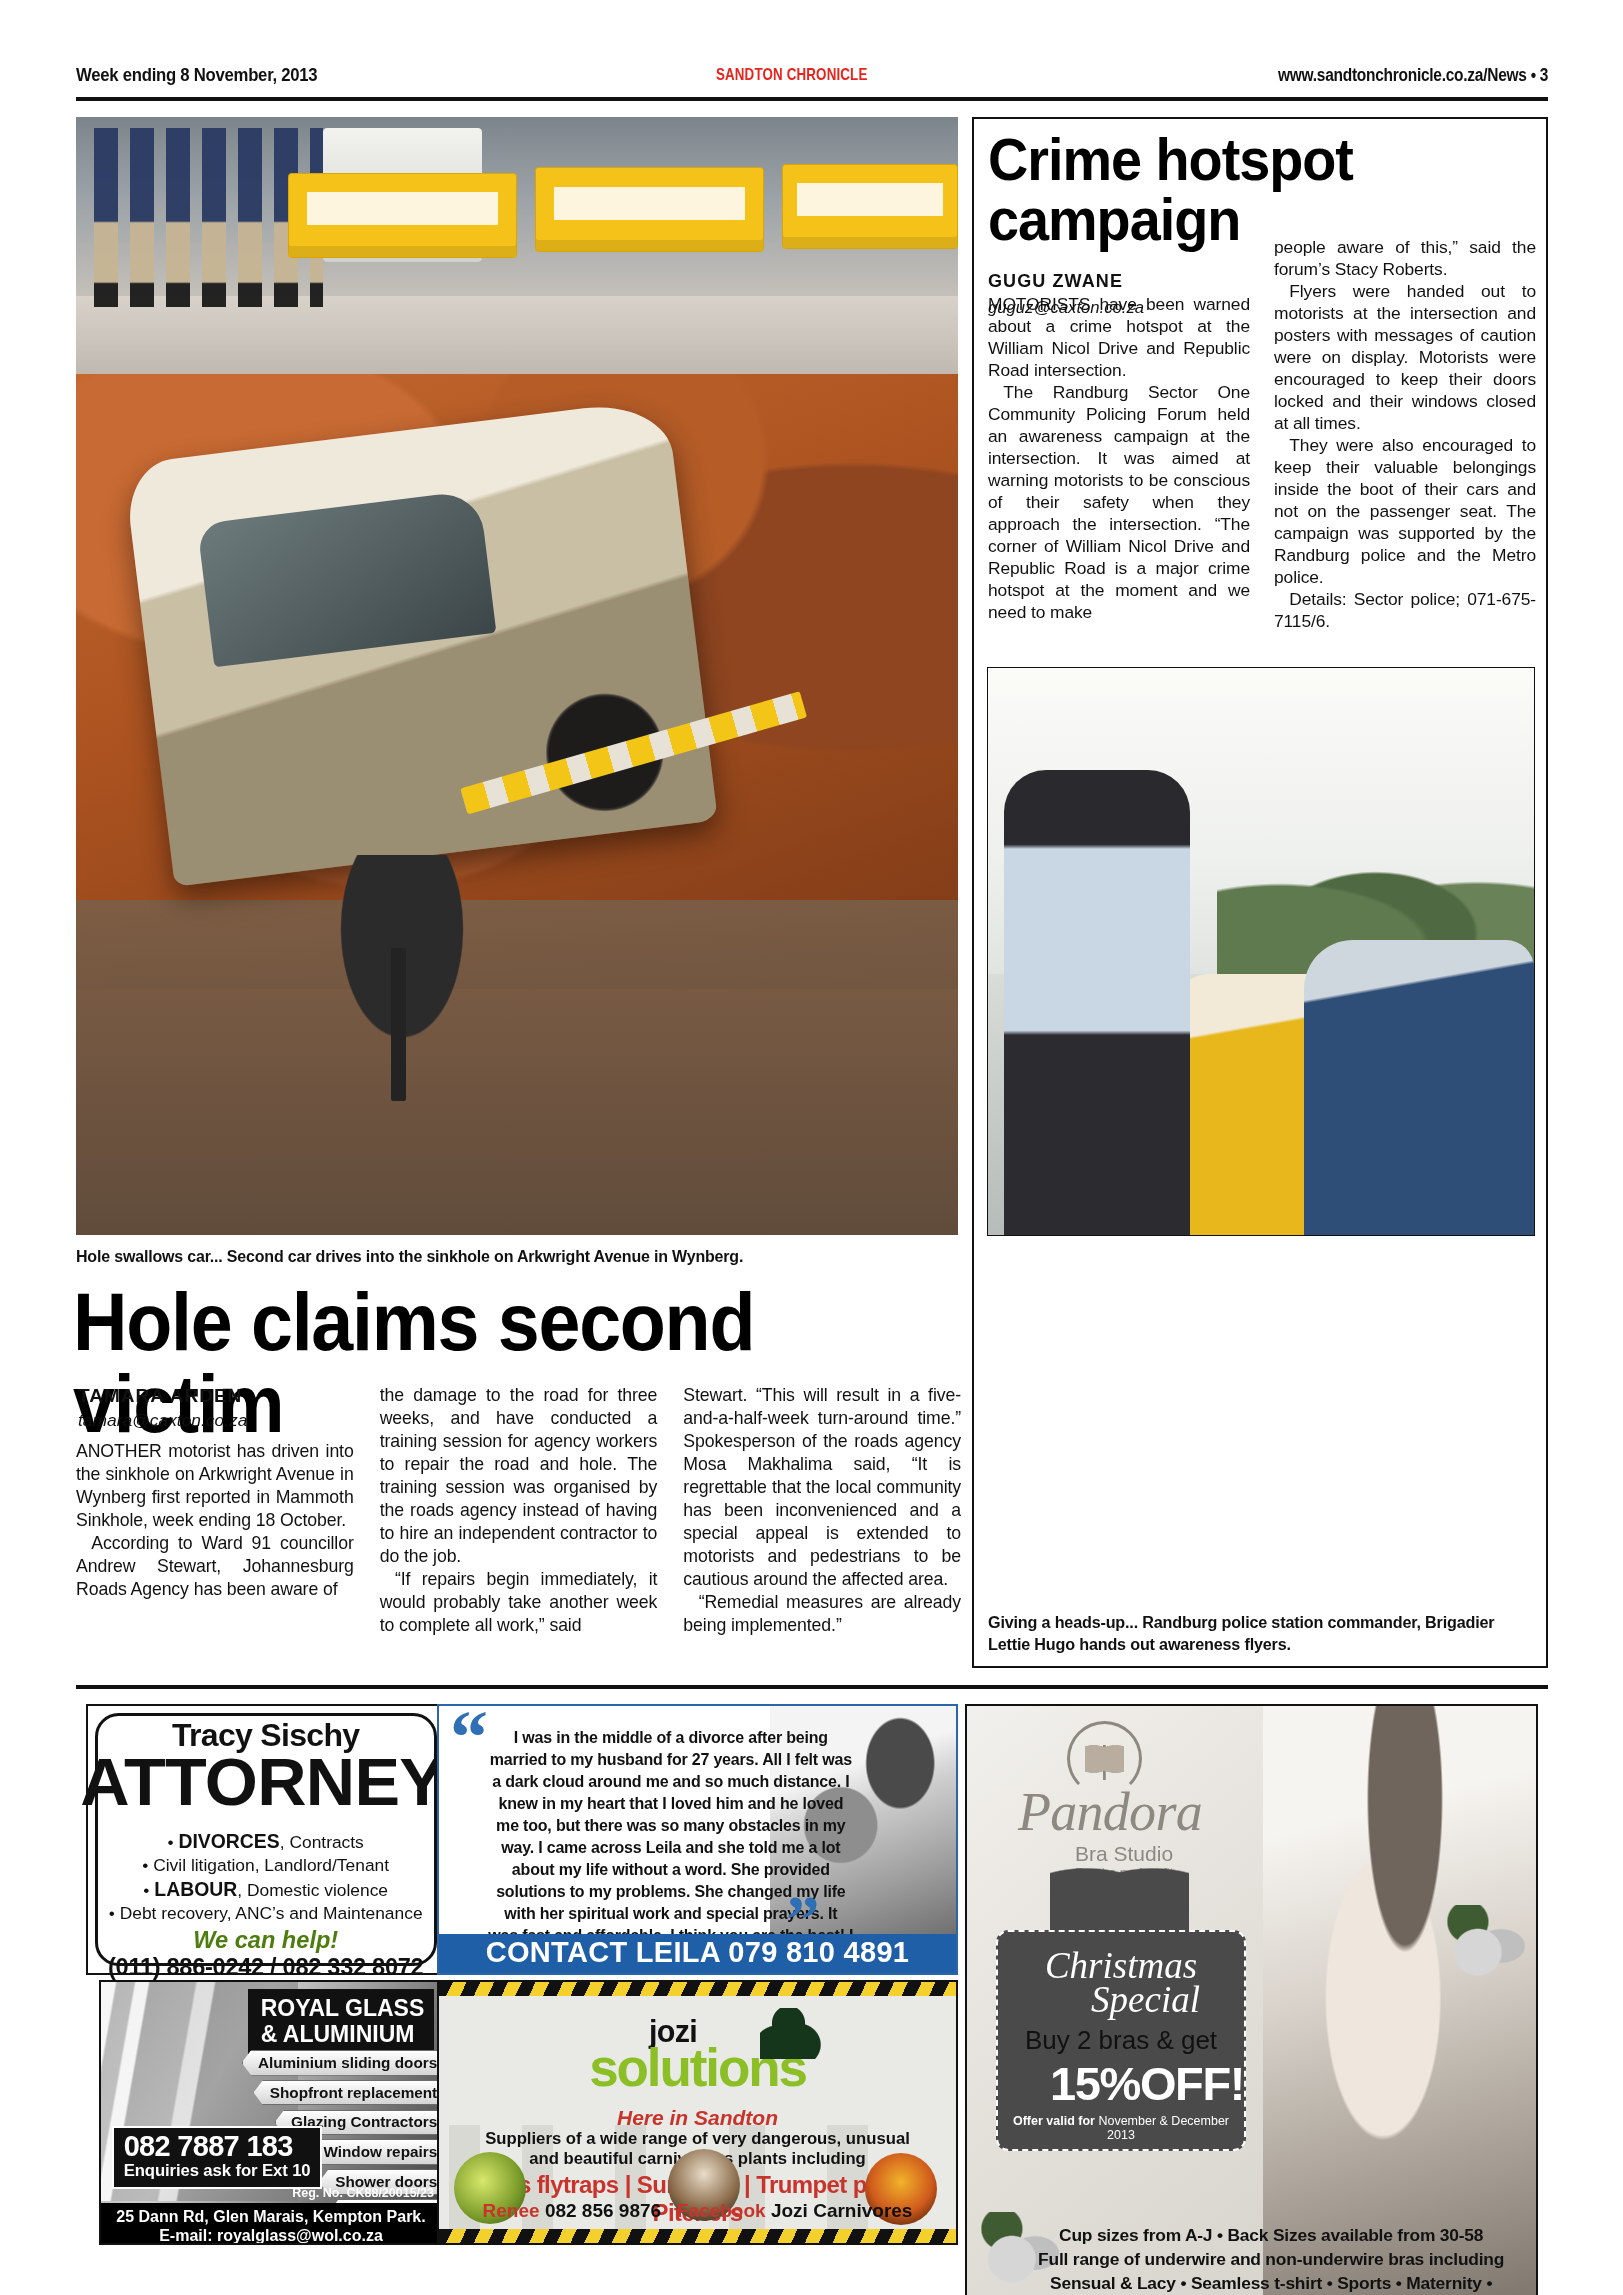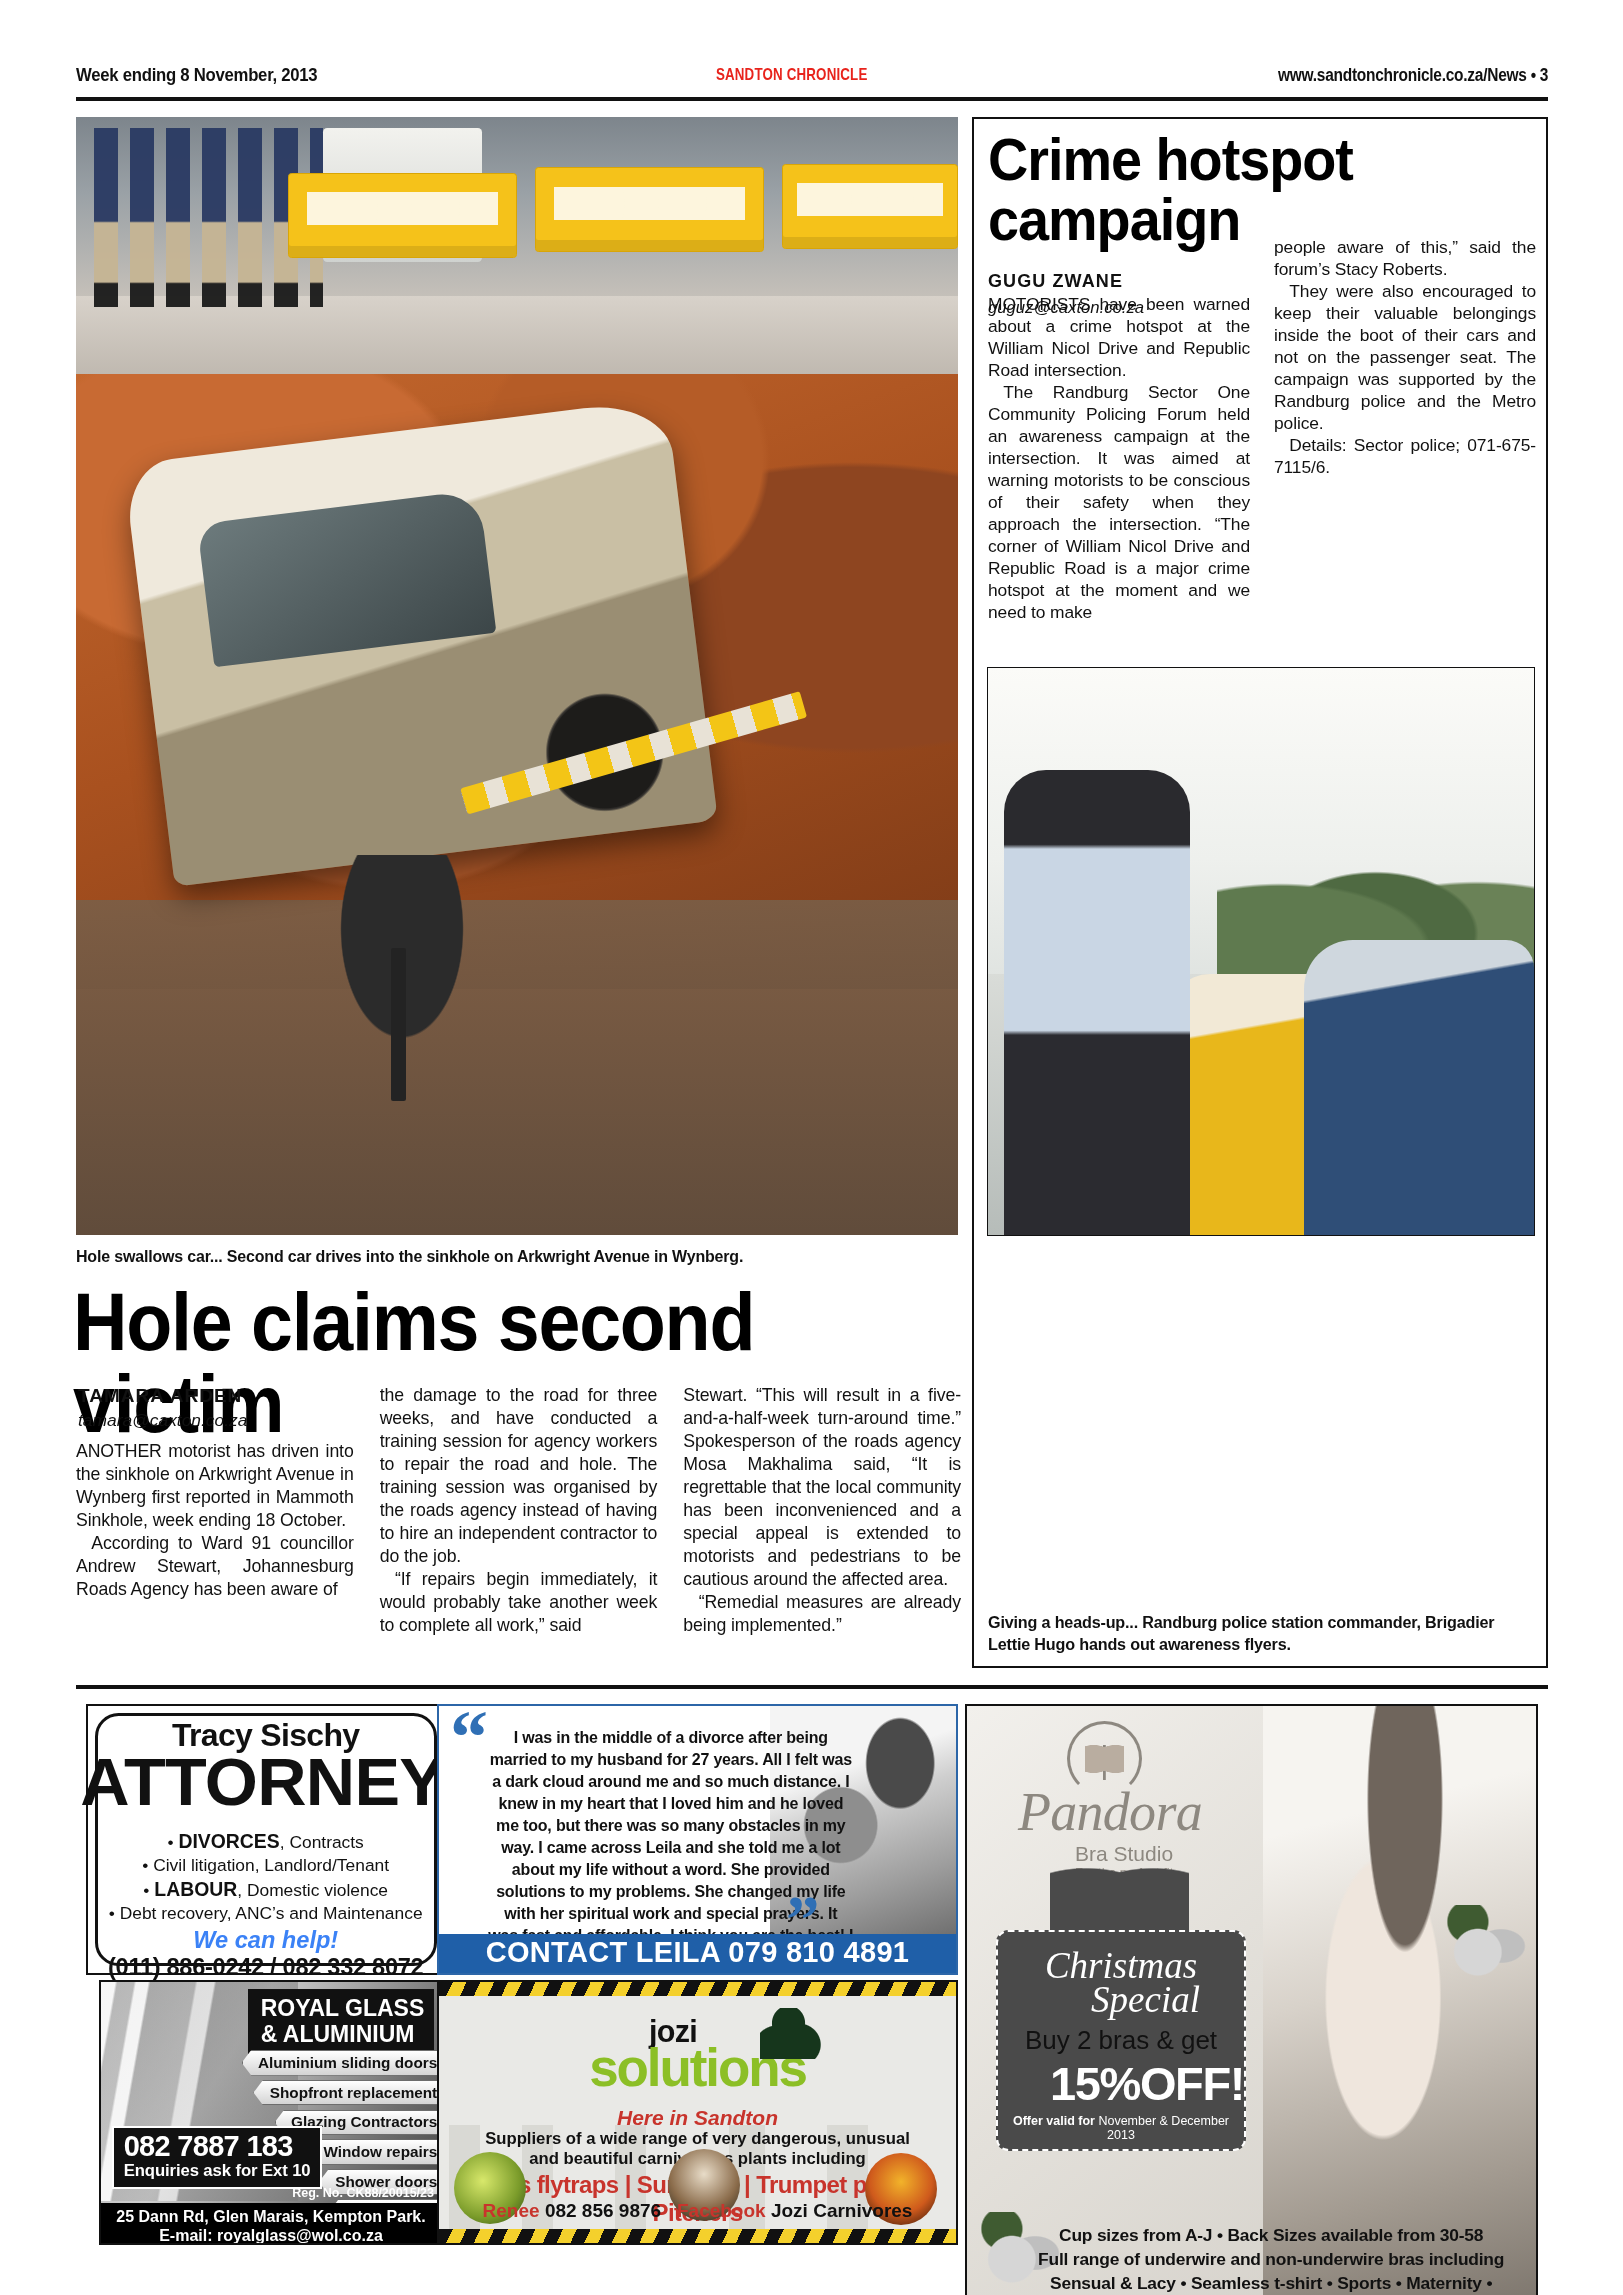--- a/index.html
+++ b/index.html
@@ -223,21 +223,21 @@
   }
   .tracy-list {
     position:absolute; left:5.6px; right:5.6px; top:124px; text-align:center;
     font-family:"Liberation Sans",sans-serif; font-size:17.4px; color:#111;
     line-height:23.6px;
   }
   .tracy-list b { font-size:19.4px; }
   .tracy-help {
     position:absolute; left:0; right:0; top:221px; text-align:center;
     font-family:"Liberation Sans",sans-serif; font-style:italic; font-weight:bold;
-    font-size:23.6px; color:#3b82f6;
+    font-size:23.6px; color:#4d7c0f;
   }
   .tracy-phone {
     position:absolute; left:0; right:0; top:248px; text-align:center;
     font-family:"Liberation Sans",sans-serif; font-weight:bold;
     font-size:23.6px; color:#111; letter-spacing:-0.3px;
   }
 
   
   .ad-royal {
     position:absolute; left:23px; top:286px; width:344px; height:265px;
@@ -533,20 +533,21 @@
     <div class="rc-byline-name">GUGU ZWANE</div>
     <div class="rc-byline-mail">guguz@caxton.co.za</div>
 
     <div class="rc-cols">
       <div class="rcc">
         <p>MOTORISTS have been warned about a crime hotspot at the William Nicol Drive and Republic Road intersection.</p>
         <p>The Randburg Sector One Community Policing Forum held an awareness campaign at the intersection. It was aimed at warning motorists to be conscious of their safety when they approach the intersection. “The corner of William Nicol Drive and Republic Road is a major crime hotspot at the moment and we need to make</p>
       </div>
       <div class="rcc" style="margin-top:-57px;">
         <p>people aware of this,” said the forum’s Stacy Roberts.</p>
+        <p>Flyers were handed out to motorists at the intersection and posters with messages of caution were on display. Motorists were encouraged to keep their doors locked and their windows closed at all times.</p>
         <p>They were also encouraged to keep their valuable belongings inside the boot of their cars and not on the passenger seat. The campaign was supported by the Randburg police and the Metro police.</p>
         <p>Details: Sector police; 071-675-7115/6.</p>
       </div>
     </div>
 
     <div class="rc-photo" style="top:548px;">
       <div class="rcp-sky"></div>
       <div class="rcp-trees"></div>
       <div class="rcp-road"></div>
       <div class="rcp-car-white"></div>

